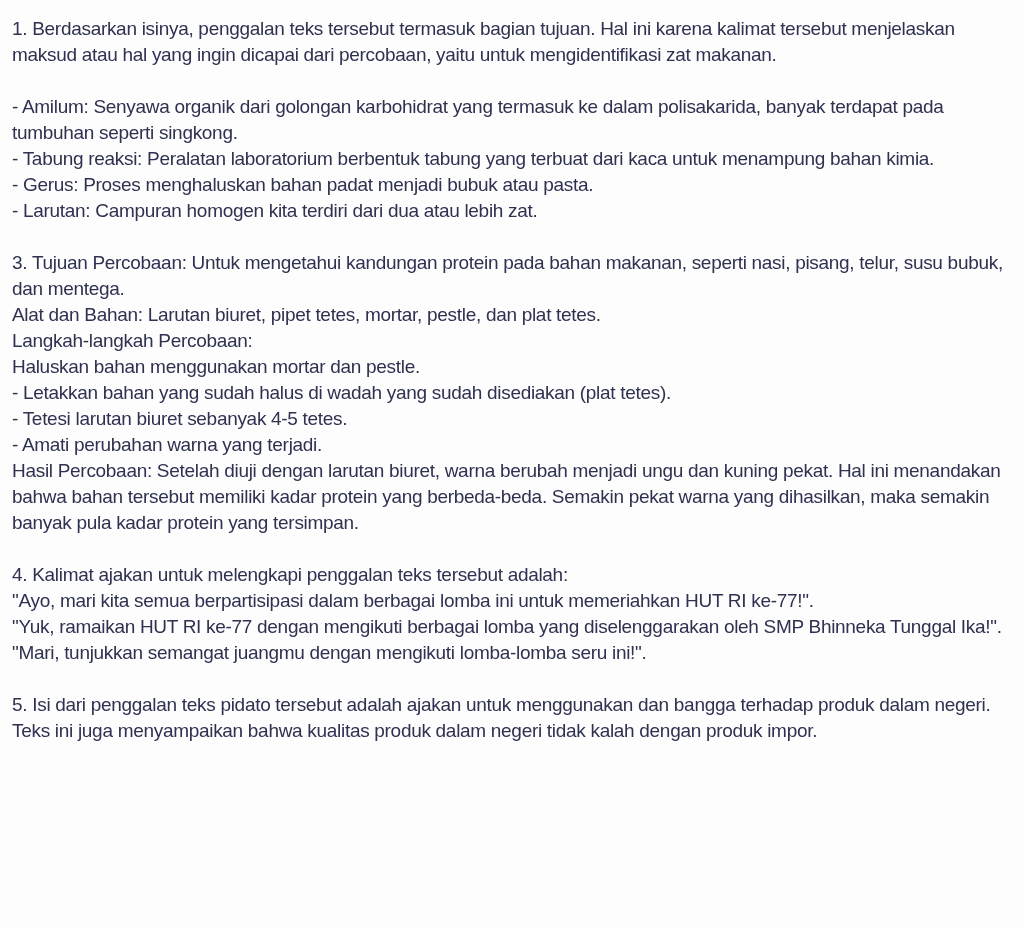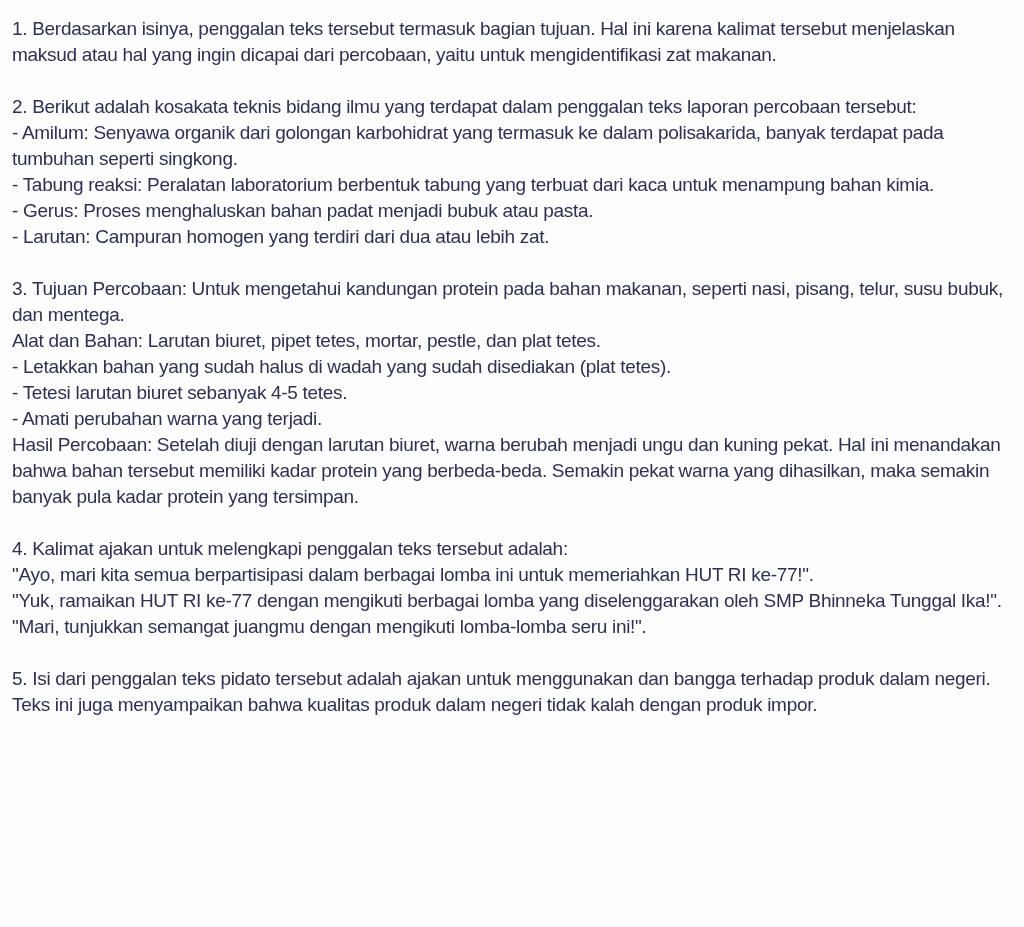--- a/index.html
+++ b/index.html
@@ -34,30 +34,31 @@
 </head>
 <body>
 
 <div class="document">
 
   <div class="answer-block">
     <div class="text-line">1. Berdasarkan isinya, penggalan teks tersebut termasuk bagian tujuan. Hal ini karena kalimat tersebut menjelaskan maksud atau hal yang ingin dicapai dari percobaan, yaitu untuk mengidentifikasi zat makanan.</div>
   </div>
 
   <div class="answer-block">
-    <div class="text-line">2. Berikut adalah kosakata teknis bidang ilmu yang terdapat dalam penggalan teks laporan percobaan tersebut:</div>
     <div class="text-line">- Amilum: Senyawa organik dari golongan karbohidrat yang termasuk ke dalam polisakarida, banyak terdapat pada tumbuhan seperti singkong.</div>
     <div class="text-line">- Tabung reaksi: Peralatan laboratorium berbentuk tabung yang terbuat dari kaca untuk menampung bahan kimia.</div>
     <div class="text-line">- Gerus: Proses menghaluskan bahan padat menjadi bubuk atau pasta.</div>
-    <div class="text-line">- Larutan: Campuran homogen yang terdiri dari dua atau lebih zat.</div>
+    <div class="text-line">- Larutan: Campuran homogen kita terdiri dari dua atau lebih zat.</div>
   </div>
 
   <div class="answer-block">
     <div class="text-line">3. Tujuan Percobaan: Untuk mengetahui kandungan protein pada bahan makanan, seperti nasi, pisang, telur, susu bubuk, dan mentega.</div>
     <div class="text-line">Alat dan Bahan: Larutan biuret, pipet tetes, mortar, pestle, dan plat tetes.</div>
+    <div class="text-line">Langkah-langkah Percobaan:</div>
+    <div class="text-line">Haluskan bahan menggunakan mortar dan pestle.</div>
     <div class="text-line">- Letakkan bahan yang sudah halus di wadah yang sudah disediakan (plat tetes).</div>
     <div class="text-line">- Tetesi larutan biuret sebanyak 4-5 tetes.</div>
     <div class="text-line">- Amati perubahan warna yang terjadi.</div>
     <div class="text-line">Hasil Percobaan: Setelah diuji dengan larutan biuret, warna berubah menjadi ungu dan kuning pekat. Hal ini menandakan bahwa bahan tersebut memiliki kadar protein yang berbeda-beda. Semakin pekat warna yang dihasilkan, maka semakin banyak pula kadar protein yang tersimpan.</div>
   </div>
 
   <div class="answer-block">
     <div class="text-line">4. Kalimat ajakan untuk melengkapi penggalan teks tersebut adalah:</div>
     <div class="text-line">"Ayo, mari kita semua berpartisipasi dalam berbagai lomba ini untuk memeriahkan HUT RI ke-77!".</div>
     <div class="text-line">"Yuk, ramaikan HUT RI ke-77 dengan mengikuti berbagai lomba yang diselenggarakan oleh SMP Bhinneka Tunggal Ika!".</div>

